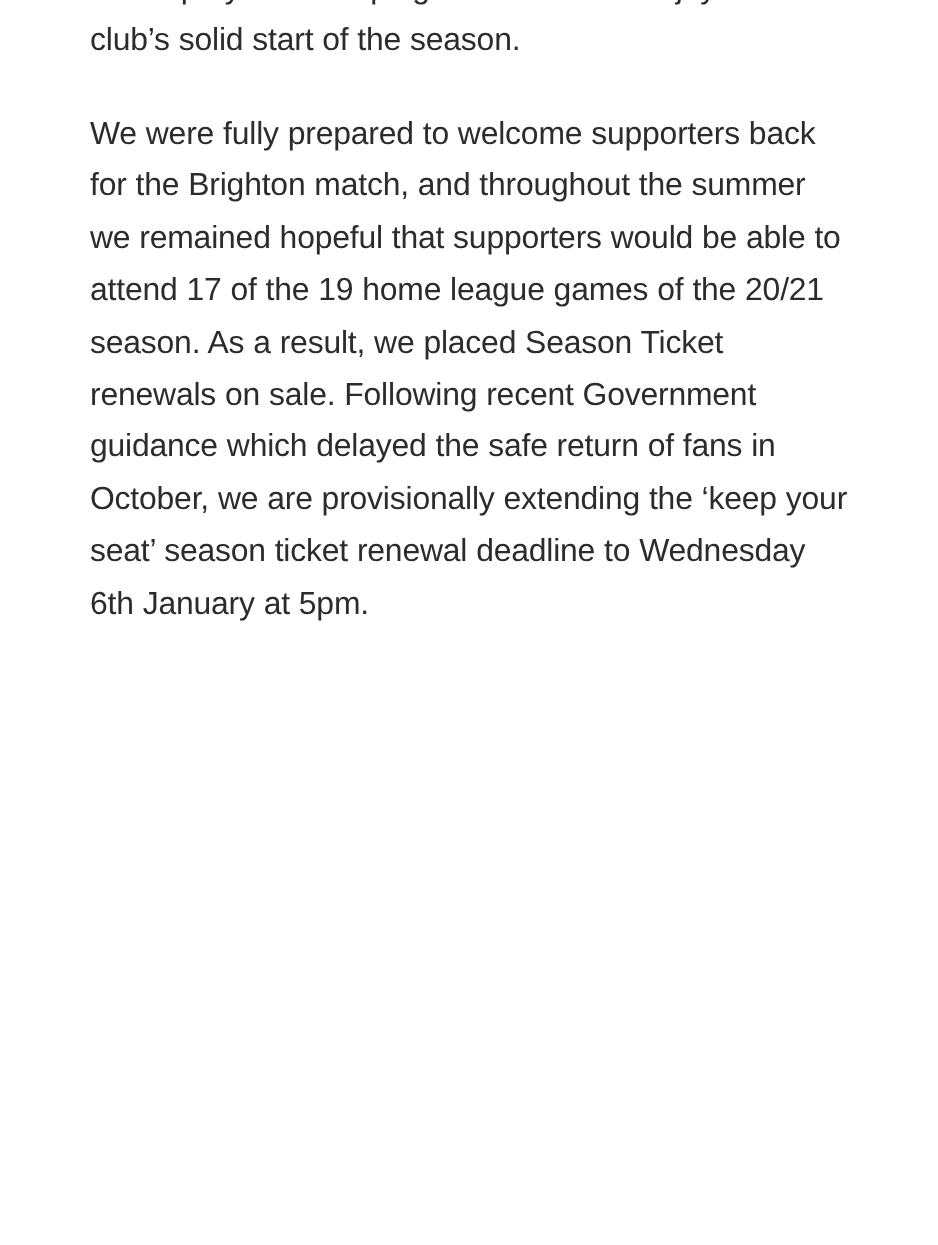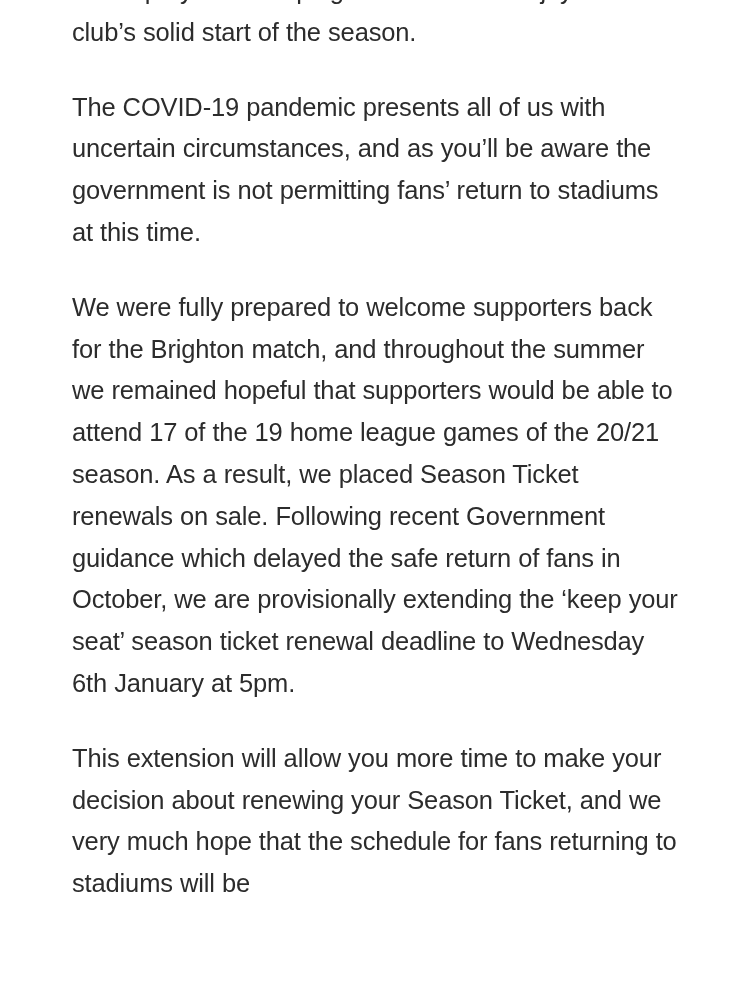--- a/index.html
+++ b/index.html
@@ -44,17 +44,15 @@
   .para.last {
     margin-bottom: 0;
   }
 </style>
 </head>
 <body>
 
 <div class="page">
   <div class="doc-body">
     <p class="para first">We hope you’re keeping well and have enjoyed the club’s solid start of the season.</p>
-    <p class="para">The COVID-19 pandemic presents all of us with uncertain circumstances, and as you’ll be aware the government is not permitting fans’ return to stadiums at this time.</p>
     <p class="para">We were fully prepared to welcome supporters back for the Brighton match, and throughout the summer we remained hopeful that supporters would be able to attend 17 of the 19 home league games of the 20/21 season. As a result, we placed Season Ticket renewals on sale. Following recent Government guidance which delayed the safe return of fans in October, we are provisionally extending the ‘keep your seat’ season ticket renewal deadline to Wednesday 6th January at 5pm.</p>
-    <p class="para last">This extension will allow you more time to make your decision about renewing your Season Ticket, and we very much hope that the schedule for fans returning to stadiums will be</p>
   </div>
 </div>
 
 </body></html>

